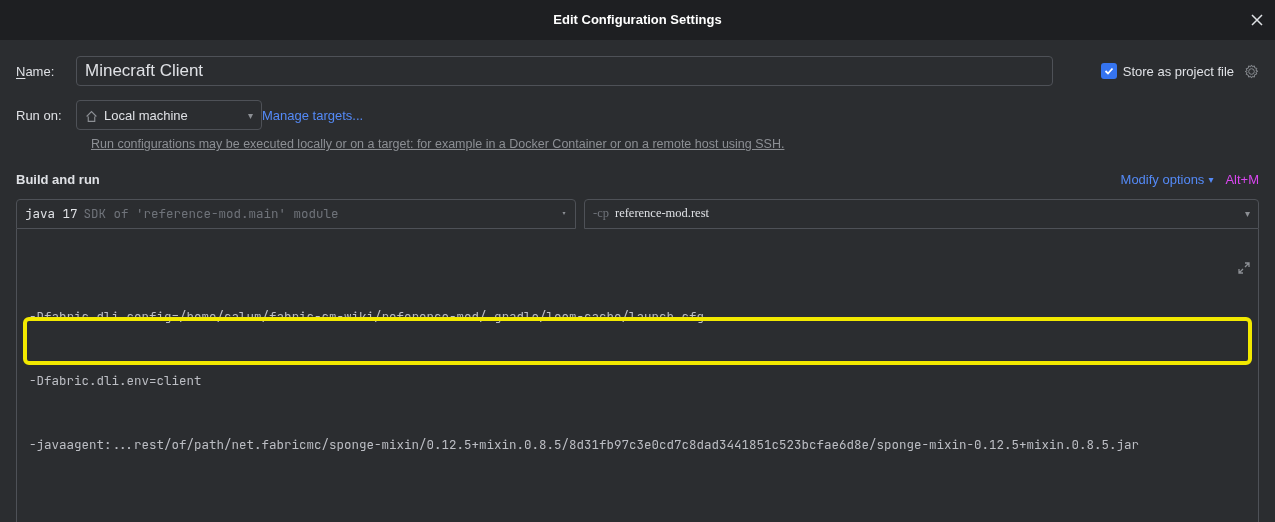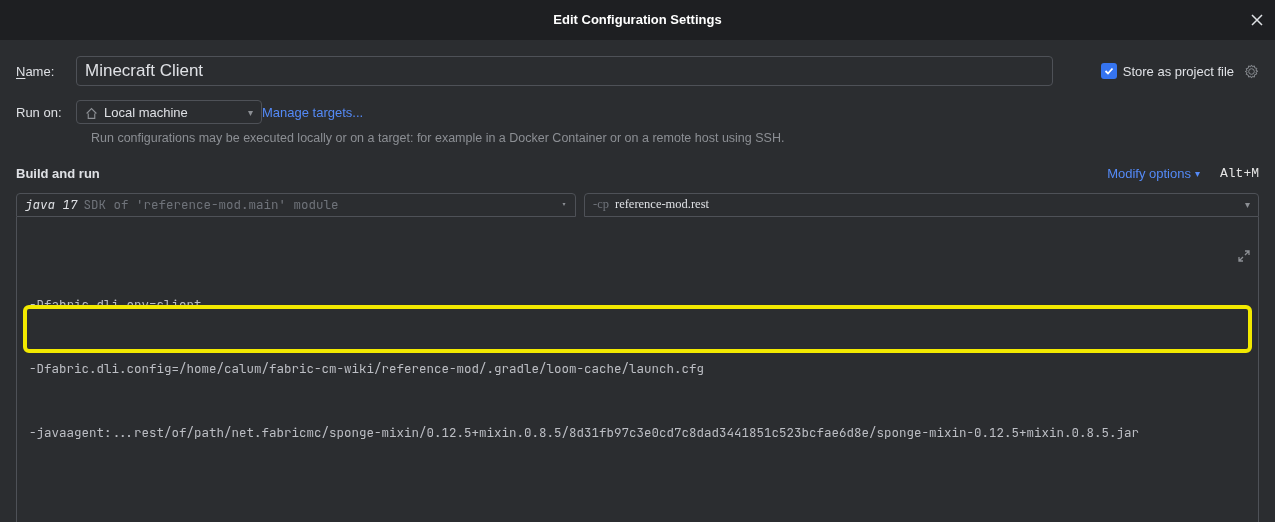--- a/index.html
+++ b/index.html
@@ -55,47 +55,47 @@
   align-items: center;
   justify-content: center;
   color: white;
   font-size: 11px;
 }
 .gear-icon { margin-left: 4px; color: #8c8f94; }
 .select-box {
   background: #2b2d30;
   border: 1px solid #4e5157;
   border-radius: 4px;
-  height: 24px;
+  height: 30px;
   display: flex;
   align-items: center;
   padding: 0 8px;
   gap: 6px;
   position: relative;
 }
 .select-box .caret {
   margin-left: auto;
   color: #8c8f94;
   font-size: 10px;
 }
 .runon-select { width: 186px; }
 .link { color: #548af7; cursor: pointer; }
-.helper-text { color: #8c8f94; font-size: 12.5px; margin-left: 75px; margin-top: -8px; margin-bottom: 18px; line-height: 1.4; }
+.helper-text { color: #8c8f94; font-size: 12.5px; margin-left: 75px; margin-top: -8px; margin-bottom: 18px; line-height: 1.4; text-decoration: underline; }
 .section-header {
   display: flex;
   align-items: center;
   margin-bottom: 12px;
   margin-top: 6px;
 }
 .section-title { font-weight: 600; color: #dfe1e5; }
 .modify-options { color: #548af7; margin-left: auto; cursor: pointer; display: flex; align-items: center; gap: 4px; }
-.shortcut { color: #e5e5e5; margin-left: 20px; font-family: Liberation Mono, monospace; }
+.shortcut { color: #d946ef; margin-left: 12px; }
 .sdk-row { display: flex; gap: 8px; margin-bottom: 0; }
 .sdk-select { flex: 0 0 560px; font-family: 'JetBrains Mono', 'Consolas', monospace; font-size: 12.5px; }
-.sdk-select .mono-bold { color: #dfe1e5; font-style: italic; }
+.sdk-select .mono-bold { color: #dfe1e5; }
 .sdk-select .mono-dim { color: #6f737a; }
 .module-select { flex: 1; font-family: Liberation Serif, serif; font-size: 12.5px; }
 .module-select .mono-dim { color: #6f737a; }
 .vmargs-box {
   border: 1px solid #4e5157;
   border-top: none;
   border-radius: 0 0 4px 4px;
   background: #2b2d30;
   padding: 14px 12px 40px 12px;
   font-family: 'JetBrains Mono', 'Consolas', monospace;
@@ -197,19 +197,19 @@
       <span class="caret">▾</span>
     </div>
   </div>
 
   <div class="vmargs-box">
     <span class="expand-icon">
       <svg width="12" height="12" viewBox="0 0 12 12">
           <path d="M7 1 H11 V5 M11 1 L7 5 M5 11 H1 V7 M1 11 L5 7" stroke="#8c8f94" stroke-width="1.3" fill="none"></path>
         </svg>
     </span>
+    <span class="line">-Dfabric.dli.config=/home/calum/fabric-cm-wiki/reference-mod/.gradle/loom-cache/launch.cfg</span>
     <span class="line">-Dfabric.dli.env=client</span>
-    <span class="line">-Dfabric.dli.config=/home/calum/fabric-cm-wiki/reference-mod/.gradle/loom-cache/launch.cfg</span>
     <span class="line">-javaagent:...rest/of/path/net.fabricmc/sponge-mixin/0.12.5+mixin.0.8.5/8d31fb97c3e0cd7c8dad3441851c523bcfae6d8e/sponge-mixin-0.12.5+mixin.0.8.5.jar</span>
     <div class="highlight-box"></div>
   </div>
 
 </div>
 
 </body></html>

